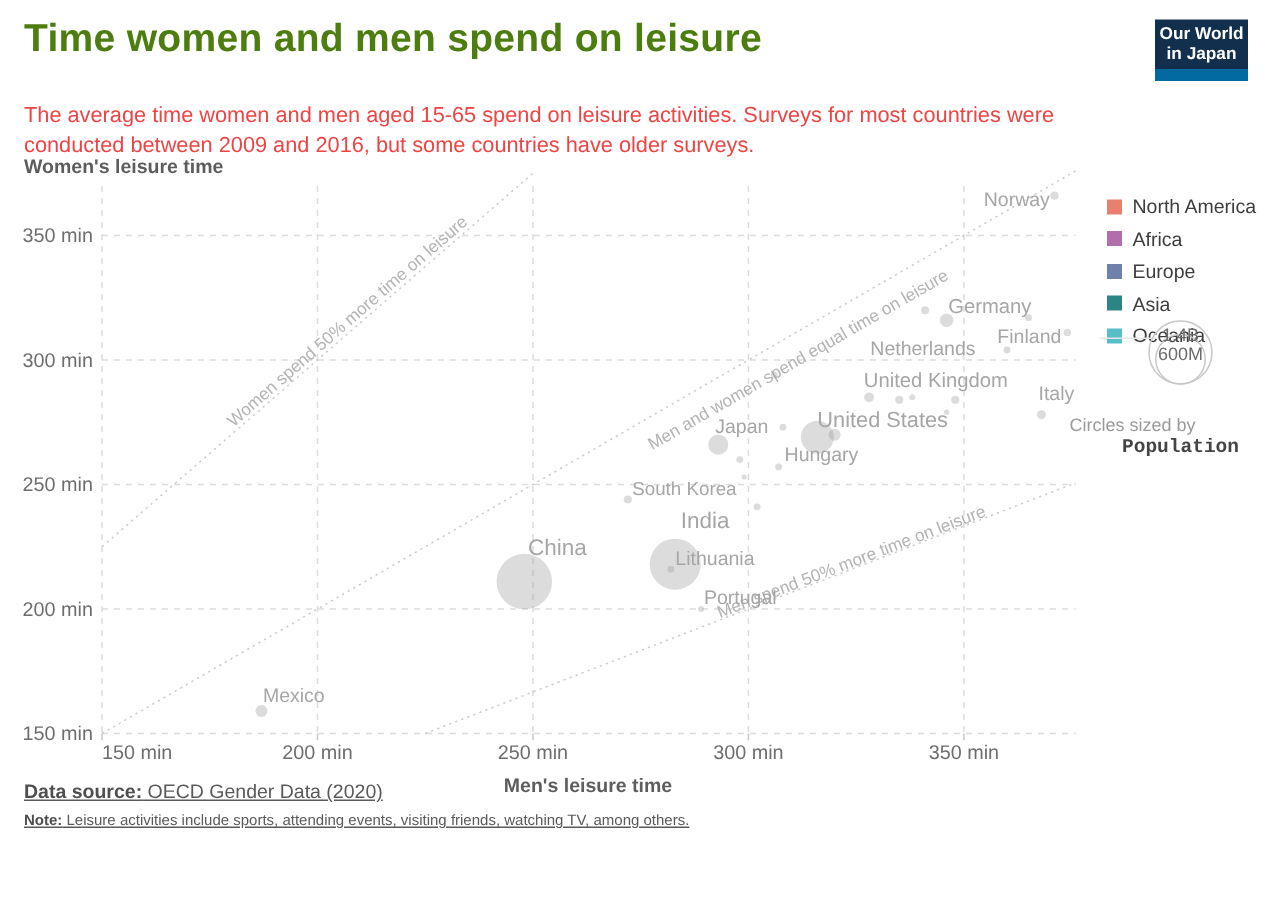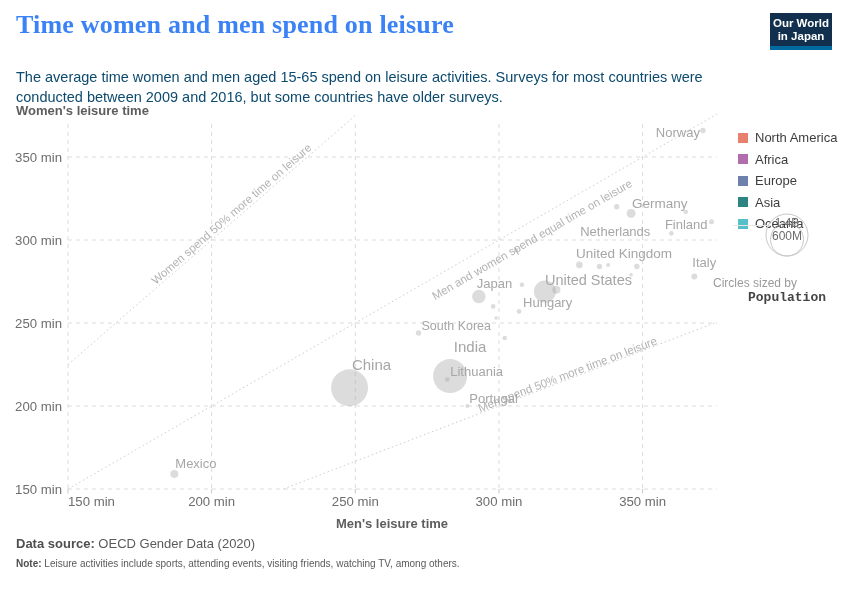--- a/index.html
+++ b/index.html
@@ -1,36 +1,36 @@
 <!DOCTYPE html>
 <html><head>
 <meta charset="utf-8">
 <style>
   html,body{margin:0;padding:0;background:#fff;}
   .page{position:relative;width:850px;height:600px;background:#ffffff;overflow:hidden;
         font-family:"Liberation Sans",sans-serif;}
-  .title{position:absolute;left:16px;top:10px;margin:0;font-family:Liberation Serif, serif;
-         font-size:26px;font-weight:700;color:#3b82f6;letter-spacing:.2px;text-align:right;}
+  .title{position:absolute;left:16px;top:10px;margin:0;font-family:Liberation Sans, sans-serif;
+         font-size:26px;font-weight:700;color:#4d7c0f;letter-spacing:.2px;text-align:right;}
   .subtitle{position:absolute;left:16px;top:52px;width:710px;font-size:14.5px;line-height:1.42;
-            color:#0c4a6e;}
+            color:#ef4444;}
   .logo{position:absolute;left:770px;top:13px;width:62px;background:#12304e;color:#fff;
         text-align:center;font-size:11.5px;font-weight:bold;line-height:13px;padding:4px 0 3px;
-        border-bottom:4px solid #0369a1;cursor:pointer;}
+        border-bottom:8px solid #0369a1;cursor:pointer;}
   .chart-svg{position:absolute;left:0;top:0;}
   .legend{position:absolute;left:738px;top:130px;}
   .legend-row{display:flex;align-items:center;margin-bottom:6.5px;cursor:pointer;}
   .legend-swatch{width:10px;height:10px;margin-right:7px;flex:none;}
   .legend-label{font-size:13px;color:#3d3d3d;white-space:nowrap;}
   .legend-divider{position:absolute;left:733px;top:225px;width:38px;height:1px;background:#e6e6e6;}
   .size-legend{position:absolute;left:732px;top:212px;width:110px;text-align:right;}
   .size-caption{position:absolute;left:700px;top:276px;width:110px;text-align:center;
                 font-size:12px;color:#9a9a9a;}
   .size-caption-bold{position:absolute;left:732px;top:290px;width:110px;text-align:center;
                      font-size:13px;font-weight:bold;color:#454545;font-family:Liberation Mono, monospace;}
-  .footer{position:absolute;left:16px;top:536px;width:818px;font-size:13px;color:#5a5a5a;}
+  .footer{position:absolute;left:16px;top:520px;width:818px;font-size:13px;color:#5a5a5a;text-decoration:underline;}
   .footer-row1{display:flex;justify-content:space-between;}
   .footer b{font-weight:bold;color:#4f4f4f;}
   .footer-note{margin-top:7px;font-size:10px;}
   .footer-link{color:#5a5a5a;text-decoration:none;cursor:pointer;}
 </style>
 </head>
 <body>
 
 <div class="page">
 

